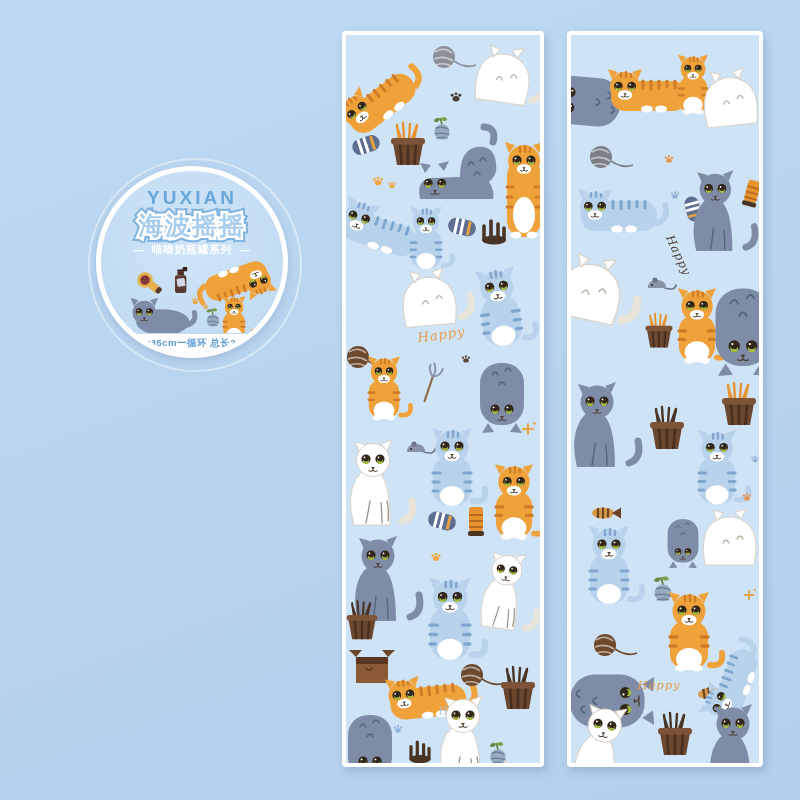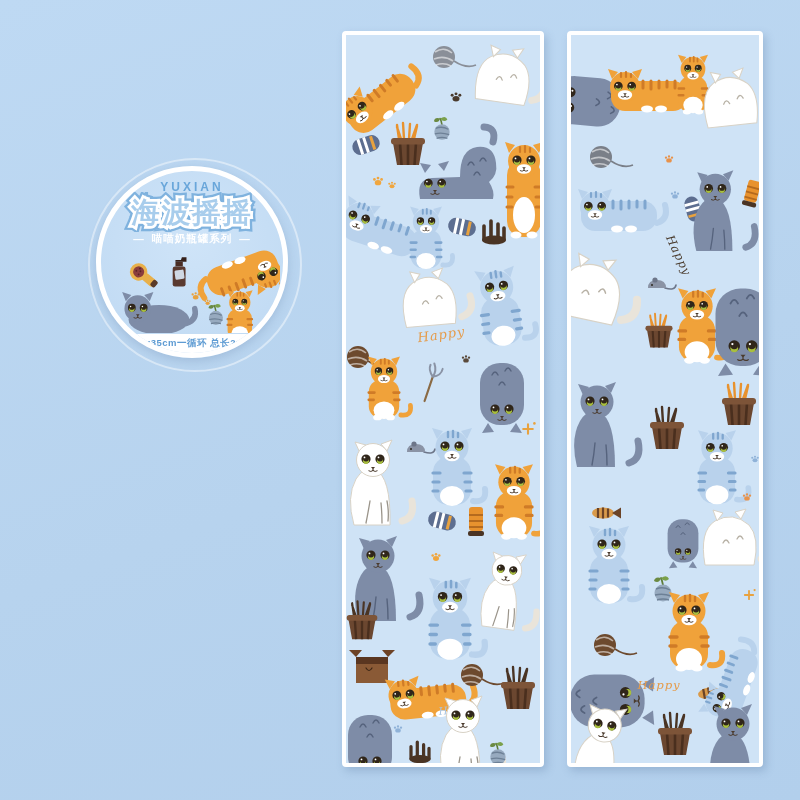--- a/index.html
+++ b/index.html
@@ -16,21 +16,21 @@
     border:2px solid rgba(255,255,255,0.45);
   }
   .badge{
     position:absolute;left:96px;top:166px;width:192px;height:192px;border-radius:50%;
     background:radial-gradient(circle at 50% 38%,#cfe4f8 0%,#c3dcf4 70%,#bdd7f1 100%);
     border:5px solid #ffffff;box-sizing:border-box;
     box-shadow:0 3px 10px rgba(90,120,160,0.25);
     display:flex;flex-direction:column;align-items:center;overflow:hidden;
   }
   .badge-brand{
-    margin-top:9px;font-size:12px;font-weight:bold;letter-spacing:3px;color:#69a6da;
+    margin-top:16px;font-size:19px;font-weight:bold;letter-spacing:3px;color:#69a6da;
   }
   .badge-title-svg{margin-top:-2px;}
   .badge-title-back{
     font-size:31px;font-weight:bold;fill:#a8cdec;stroke:#7fb2de;stroke-width:11px;
     paint-order:stroke;letter-spacing:2px;
   }
   .badge-title-front{
     font-size:31px;font-weight:bold;fill:#a8cdec;stroke:#ffffff;stroke-width:6px;
     paint-order:stroke;letter-spacing:2px;
   }

